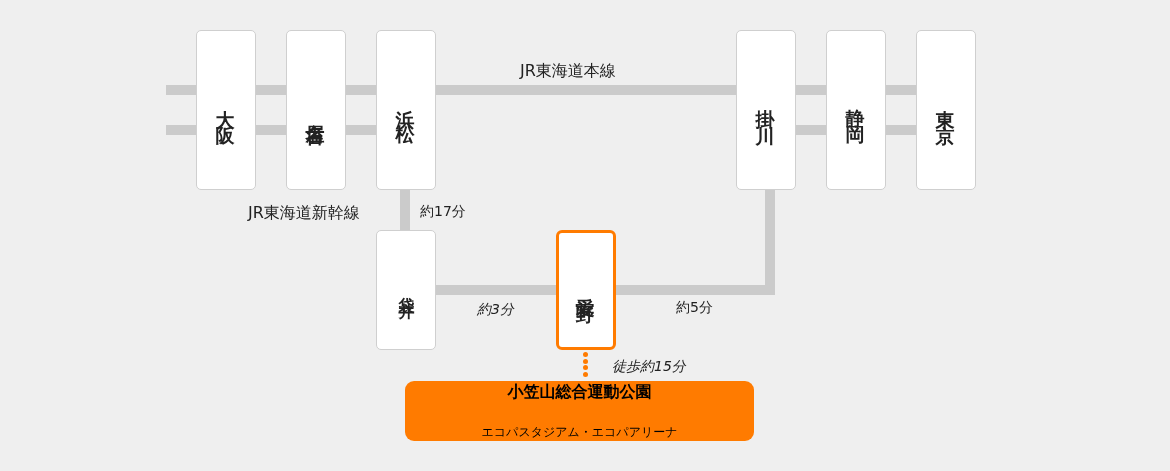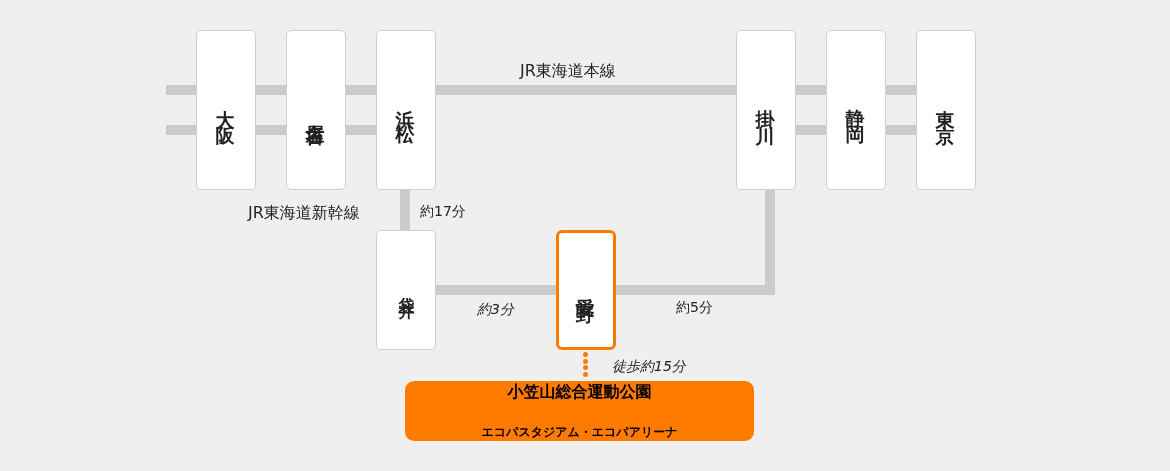--- a/index.html
+++ b/index.html
@@ -26,21 +26,21 @@
     .label { position: absolute; font-size: 14px; color: #222; white-space: nowrap; }
     .label.big { font-size: 16px; }
     .dots { position: absolute; width: 4px; }
     .dot { width: 5px; height: 5px; border-radius: 50%; background: #ff7b00; margin-bottom: 1.5px; }
     .dest {
       position: absolute; left: 405px; top: 381px; width: 349px; height: 60px;
       background: #ff7b00; border-radius: 9px; color: #000000;
       display: flex; flex-direction: column; align-items: center; justify-content: center;
     }
     .dest .title { font-size: 16px; font-weight: bold; line-height: 20px; }
-    .dest .sub { font-size: 12px; font-weight: bold; line-height: 18px; margin-top: 21px; }
+    .dest .sub { font-size: 12px; font-weight: normal; line-height: 18px; margin-top: 21px; }
   </style>
 </head>
 <body>
 
 <div class="line" style="left:166px; top:85px; width:750px; height:10px;"></div>
 <div class="line" style="left:166px; top:125px; width:270px; height:10px;"></div>
 <div class="line" style="left:736px; top:125px; width:180px; height:10px;"></div>
 <div class="line" style="left:400px; top:189px; width:10px; height:42px;"></div>
 <div class="line" style="left:436px; top:285px; width:122px; height:10px;"></div>
 <div class="line" style="left:614px; top:285px; width:161px; height:10px;"></div>

